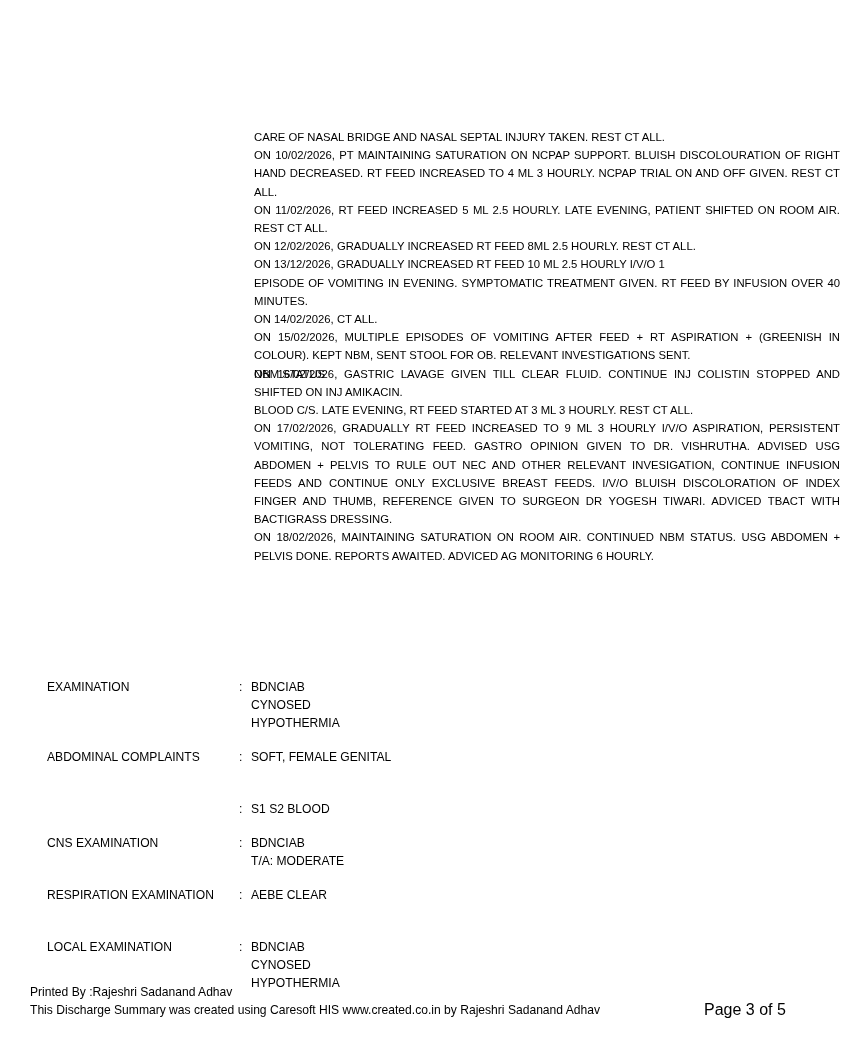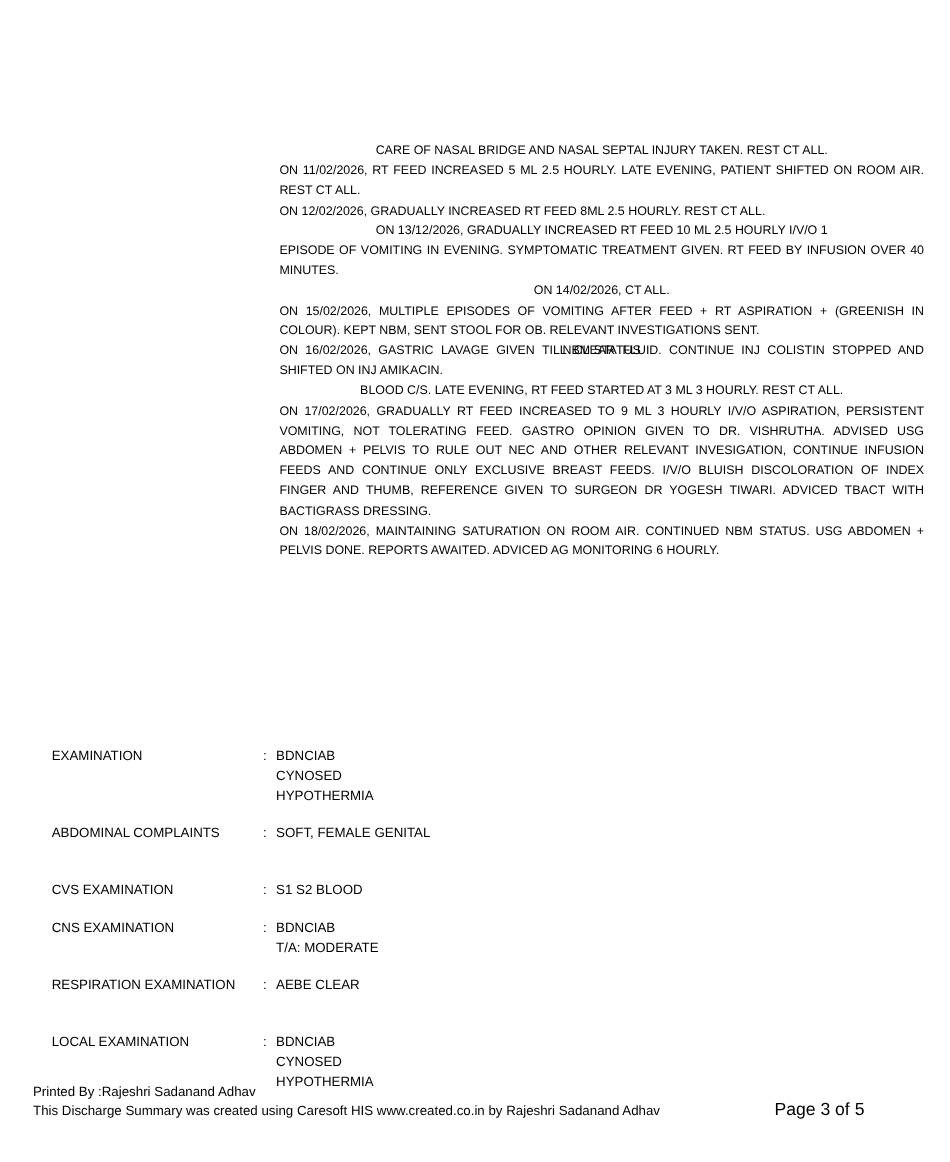--- a/index.html
+++ b/index.html
@@ -29,21 +29,21 @@
     width: 586px;
     font-size: 11.3px;
     line-height: 18.2px;
   }
   .narrative p {
     margin: 0;
     text-align: justify;
     text-justify: inter-word;
   }
   .narrative p.nojust {
-    text-align: center;
+    text-align: left;
   }
   .overlap-wrap {
     position: relative;
   }
   .overlap-a {
     position: relative;
     z-index: 2;
   }
   .overlap-b {
     position: absolute;
@@ -109,20 +109,21 @@
     font-size: 16px;
   }
 </style>
 </head>
 <body>
 
 <div class="page">
 
   <div class="narrative">
     <p class="nojust">CARE OF NASAL BRIDGE AND NASAL SEPTAL INJURY TAKEN. REST CT ALL.</p>
+    <p>ON 10/02/2026, PT MAINTAINING SATURATION ON NCPAP SUPPORT. BLUISH DISCOLOURATION OF RIGHT HAND DECREASED. RT FEED INCREASED TO 4 ML 3 HOURLY. NCPAP TRIAL ON AND OFF GIVEN. REST CT ALL.</p>
     <p>ON 11/02/2026, RT FEED INCREASED 5 ML 2.5 HOURLY. LATE EVENING, PATIENT SHIFTED ON ROOM AIR. REST CT ALL.</p>
     <p>ON 12/02/2026, GRADUALLY INCREASED RT FEED 8ML 2.5 HOURLY. REST CT ALL.</p>
     <p class="nojust">ON 13/12/2026, GRADUALLY INCREASED RT FEED 10 ML 2.5 HOURLY I/V/O 1</p>
     <p>EPISODE OF VOMITING IN EVENING. SYMPTOMATIC TREATMENT GIVEN. RT FEED BY INFUSION OVER 40 MINUTES.</p>
     <p class="nojust">ON 14/02/2026, CT ALL.</p>
     <p>ON 15/02/2026, MULTIPLE EPISODES OF VOMITING AFTER FEED + RT ASPIRATION + (GREENISH IN COLOUR). KEPT NBM, SENT STOOL FOR OB. RELEVANT INVESTIGATIONS SENT.</p>
     <div class="overlap-wrap">
       <p class="overlap-a">ON 16/02/2026, GASTRIC LAVAGE GIVEN TILL CLEAR FLUID. CONTINUE INJ COLISTIN STOPPED AND SHIFTED ON INJ AMIKACIN.</p>
       <p class="overlap-b nojust">NBM STATUS</p>
     </div>
@@ -145,21 +146,20 @@
 
     <div class="row" style="height:38px">
       <div class="label">ABDOMINAL COMPLAINTS</div>
       <div class="colon">:</div>
       <div class="value">
         <div>SOFT, FEMALE GENITAL</div>
       </div>
     </div>
 
     <div class="row" style="height:20px">
-      <div class="label">CVS EXAMINATION</div>
       <div class="colon">:</div>
       <div class="value">
         <div>S1 S2 BLOOD</div>
       </div>
     </div>
 
     <div class="row" style="height:38px">
       <div class="label">CNS EXAMINATION</div>
       <div class="colon">:</div>
       <div class="value">

